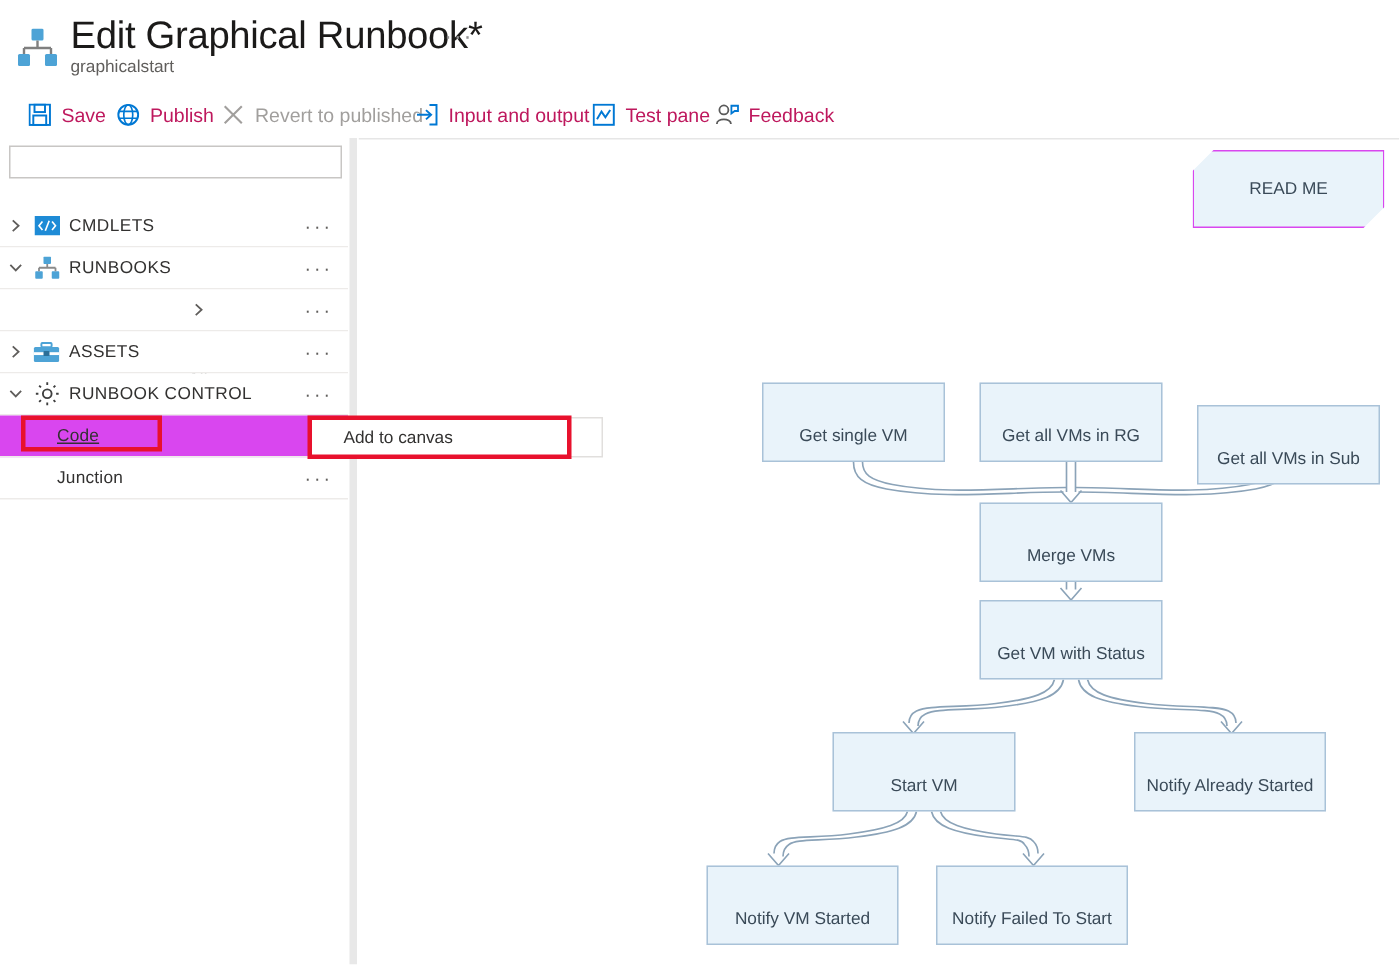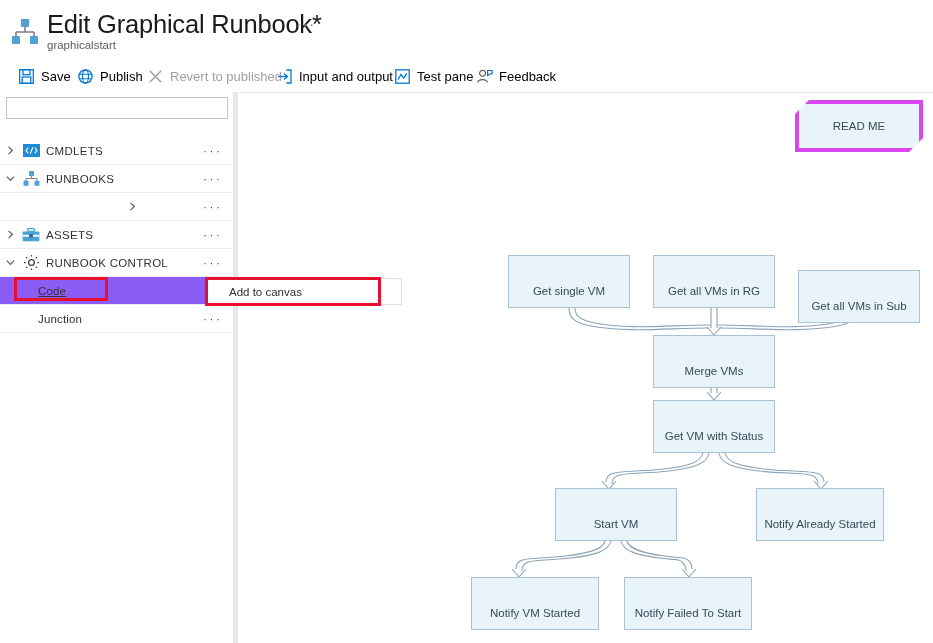--- a/index.html
+++ b/index.html
@@ -61,21 +61,21 @@
     background: #ffffff;
   }
   .cmd {
     position: absolute;
     top: 0;
     height: 29px;
     display: flex;
     align-items: center;
     gap: 6px;
     font-size: 13px;
-    color: #000000;
+    color: #be185d;
     white-space: nowrap;
     cursor: pointer;
   }
   .cmd.disabled { color: #a19f9d; cursor: default; }
   .cmd-ico {
     width: 17px; height: 17px;
     display: inline-flex;
     align-items: center;
     justify-content: center;
     flex: none;
@@ -112,21 +112,21 @@
   }
   .tree-row {
     position: relative;
     height: 27px;
     border-bottom: 1px solid #edebe9;
     display: flex;
     align-items: center;
     cursor: pointer;
     background: #ffffff;
   }
-  .tree-row.selected { background: #8b5cf6; text-decoration: underline; }
+  .tree-row.selected { background: #d946ef; text-decoration: underline; }
   .chev {
     width: 20px; height: 27px;
     display: flex; align-items: center; justify-content: center;
     flex: none;
     color: #605e5c;
   }
   .chev svg { display: block; }
   .row-icon {
     width: 22px; height: 27px;
     display: flex; align-items: center; justify-content: center;
@@ -188,21 +188,21 @@
     color: #3a4a58;
     text-align: center;
     cursor: pointer;
   }
   .node-label { pointer-events: none; margin-top: 18px; }
   #note {
     position: absolute;
     left: 556px; top: 8px;
     width: 128px; height: 52px;
     background: #e9f3fa;
-    border: 4px solid #d946ef;
+    border: 1px solid #d946ef;
     box-sizing: border-box;
     display: flex;
     align-items: center;
     justify-content: center;
     font-size: 11.5px;
     color: #3a4a58;
     cursor: pointer;
     -webkit-clip-path: polygon(14px 0, 100% 0, 100% 38px, 114px 100%, 0 100%, 0 14px);
     clip-path: polygon(14px 0, 100% 0, 100% 38px, 114px 100%, 0 100%, 0 14px);
   }

